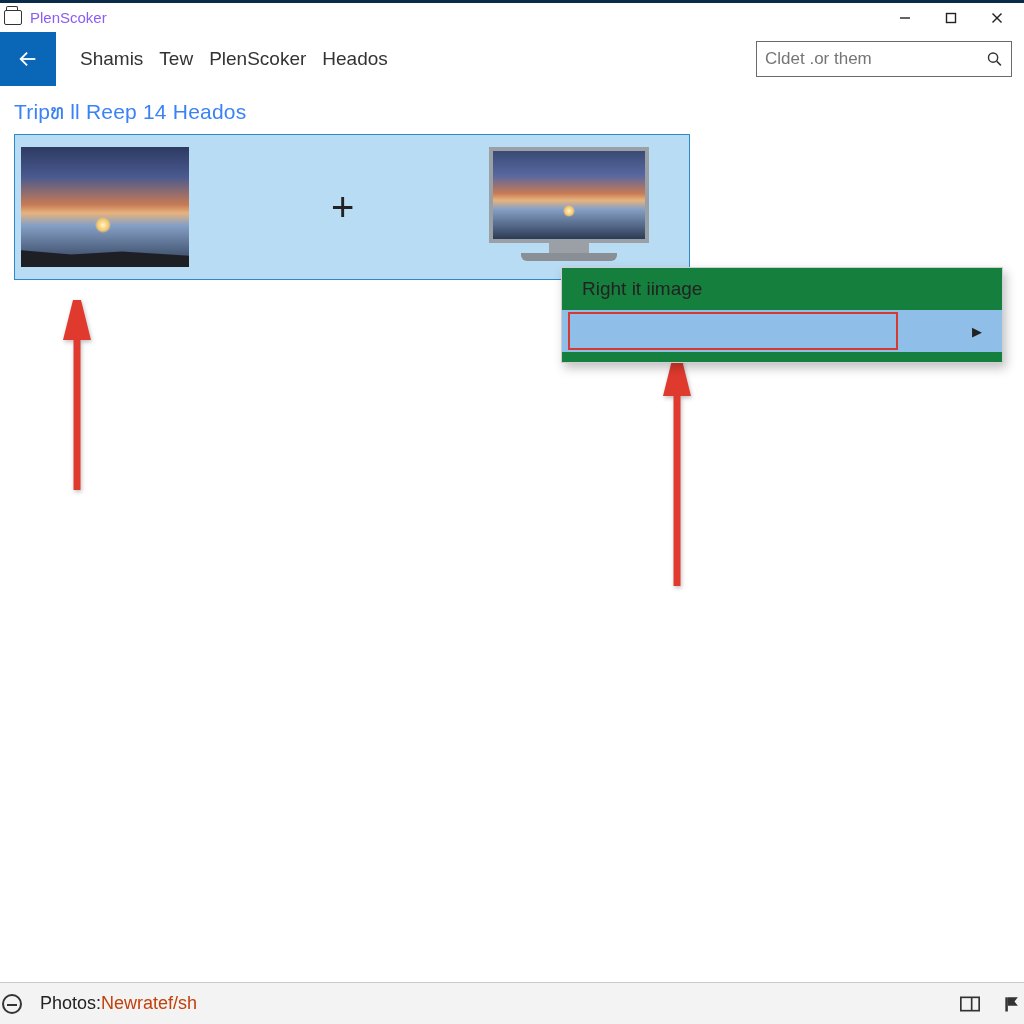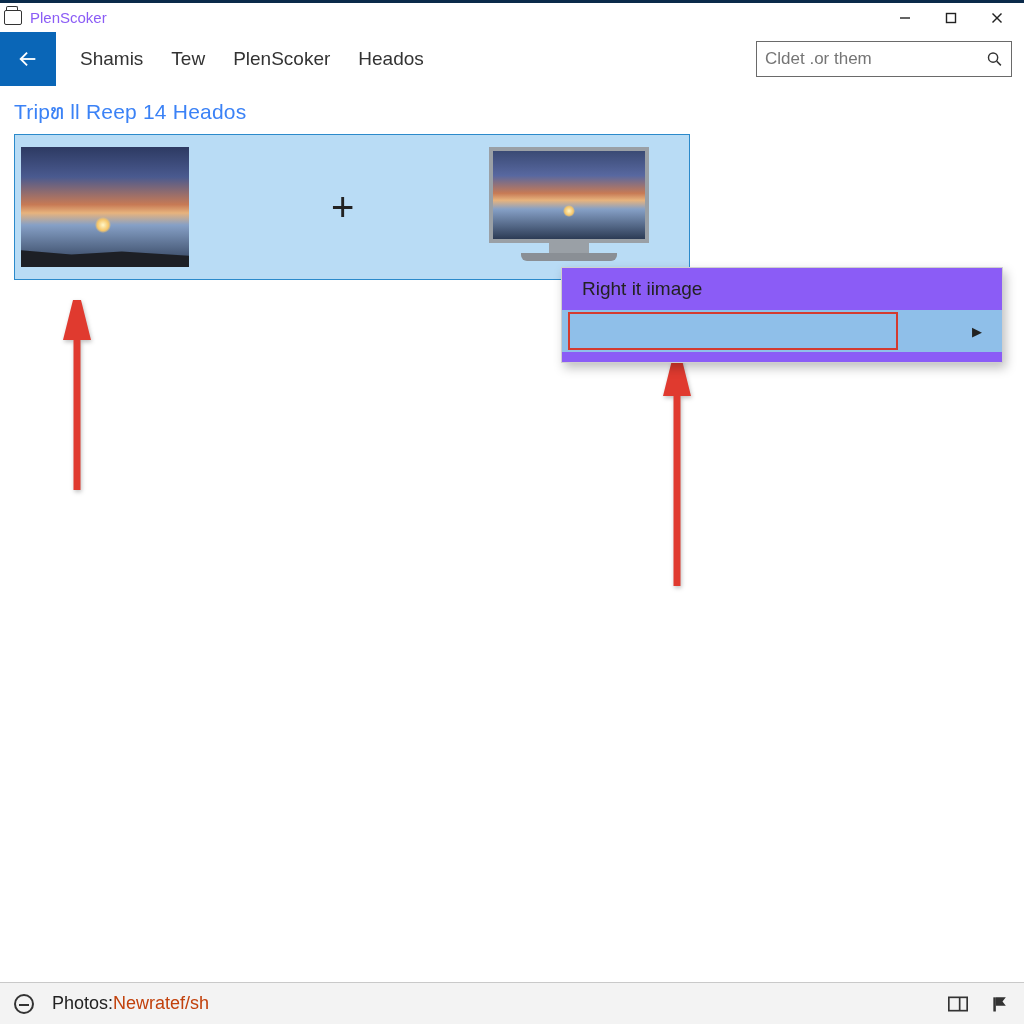--- a/index.html
+++ b/index.html
@@ -32,21 +32,21 @@
   .toolbar {
     height: 54px; display: flex; align-items: center;
     padding-right: 12px;
   }
   .back-btn {
     width: 56px; height: 54px; background: #0a66b7;
     display: flex; align-items: center; justify-content: center;
     color: #fff;
   }
   .back-btn svg { width: 22px; height: 22px; }
-  .menu { display: flex; gap: 28px; margin-left: 24px; font-size: 19px; color: #333; }
+  .menu { display: flex; gap: 16px; margin-left: 24px; font-size: 19px; color: #333; }
   .menu span { cursor: default; }
   .toolbar .spacer { flex: 1; }
   .search {
     width: 256px; height: 36px; border: 1px solid #6a6a6a;
     display: flex; align-items: center; padding: 12px 8px;
   }
   .search input {
     flex: 1; border: none; outline: none; font-size: 17px; color: #555;
     background: transparent;
   }
@@ -87,21 +87,21 @@
     background: linear-gradient(180deg,#3a4a74 0%,#5868a0 28%,#c77a55 48%,#e7b37d 56%,#86a0c6 66%,#2c3b55 100%);
     position: relative; overflow:hidden;
   }
   .monitor .screen .sun { position:absolute; left:70px; top:54px; width:12px; height:12px; background:radial-gradient(circle,#fff6c8 0%,#f6c66a 50%,rgba(246,198,106,0) 72%); border-radius:50%; }
   .monitor .stand { width: 40px; height: 10px; background:#9aa0a6; margin: 0 auto; }
   .monitor .base { width: 96px; height: 8px; background:#8a8f95; margin: 0 auto; border-radius: 0 0 6px 6px; }
 
   
   .ctxmenu {
     position: absolute; left: 561px; top: 267px;
-    width: 442px; background: #8b5cf6;
+    width: 442px; background: #15803d;
     border: 1px solid #cfcfcf;
     box-shadow: 3px 5px 10px rgba(0,0,0,.25);
     z-index: 5;
   }
   .ctxitem {
     height: 42px; display: flex; align-items: center;
     padding: 0 20px; font-size: 19px; color: #222;
   }
   .ctxitem.hl {
     background: #8fbfe9;
@@ -113,21 +113,21 @@
   }
   .ctxmenu .tail { height: 10px; }
 
   
   .arrow-svg { position:absolute; pointer-events:none; filter: drop-shadow(1px 2px 2px rgba(0,0,0,.25)); }
 
   
   .statusbar {
     position: absolute; left:0; right:0; bottom:0; height: 42px;
     border-top: 1px solid #c9c9c9; background: #f2f2f2e6;
-    display: flex; align-items: center; padding: 0 14px; font-size: 18px;
+    display: flex; align-items: center; padding: 0 2px; font-size: 18px;
   }
   .statusbar .circ { width:20px; height:20px; border:2px solid #333; border-radius:50%; position:relative; margin-right:18px; }
   .statusbar .circ::after { content:""; position:absolute; left:3px; right:3px; top:8px; height:2px; background:#333; }
   .statusbar .lbl { color:#222; }
   .statusbar .val { color:#c2410c; margin-left:0; }
   .statusbar .spacer { flex:1; }
   .sicn { width:20px; height:18px; margin-left:22px; color:#333; }
 </style>
 </head>
 <body>

